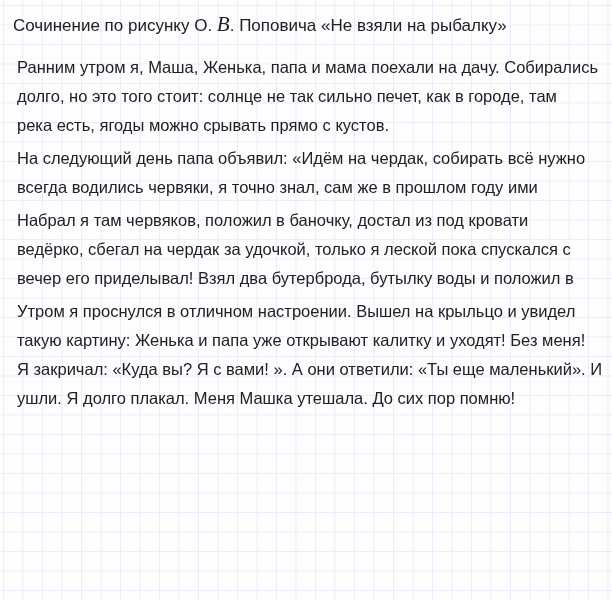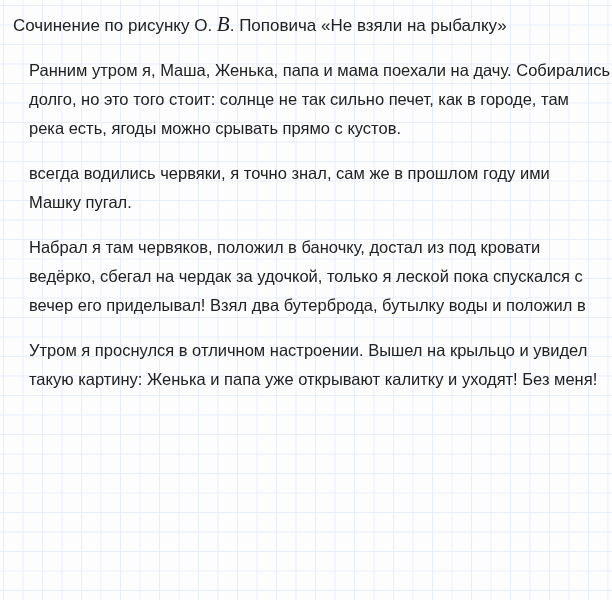--- a/index.html
+++ b/index.html
@@ -31,21 +31,21 @@
     line-height: 29px;
     font-size: 17px;
     white-space: nowrap;
     margin-bottom: 13px;
   }
   .title-line .author-initial {
     font-family: "Liberation Serif", "DejaVu Serif", serif;
     font-style: italic;
     font-size: 21px;
   }
-  .para { margin: 16px; }
+  .para { margin: 4px; }
   .text-line {
     line-height: 29px;
     font-size: 16.5px;
     white-space: nowrap;
   }
 </style>
 </head>
 <body>
 
 <div class="doc">
@@ -55,28 +55,30 @@
   </div>
 
   <div class="para">
     <div class="text-line">Ранним утром я, Маша, Женька, папа и мама поехали на дачу. Собирались</div>
     <div class="text-line">долго, но это того стоит: солнце не так сильно печет, как в городе, там</div>
     <div class="text-line">река есть, ягоды можно срывать прямо с кустов.</div>
   </div>
 
 
   <div class="para">
+    <div class="text-line">На следующий день папа объявил: «Идём на чердак, собирать всё нужно</div>
     <div class="text-line">всегда водились червяки, я точно знал, сам же в прошлом году ими</div>
-    <div class="text-line">Машку пугал.</div>
   </div>
 
   <div class="para">
     <div class="text-line">Набрал я там червяков, положил в баночку, достал из под кровати</div>
     <div class="text-line">ведёрко, сбегал на чердак за удочкой, только я леской пока спускался с</div>
     <div class="text-line">вечер его приделывал! Взял два бутерброда, бутылку воды и положил в</div>
   </div>
 
   <div class="para">
     <div class="text-line">Утром я проснулся в отличном настроении. Вышел на крыльцо и увидел</div>
     <div class="text-line">такую картину: Женька и папа уже открывают калитку и уходят! Без меня!</div>
+    <div class="text-line">Я закричал: «Куда вы? Я с вами! ». А они ответили: «Ты еще маленький». И</div>
+    <div class="text-line">ушли. Я долго плакал. Меня Машка утешала. До сих пор помню!</div>
   </div>
 
 </div>
 
 </body></html>

